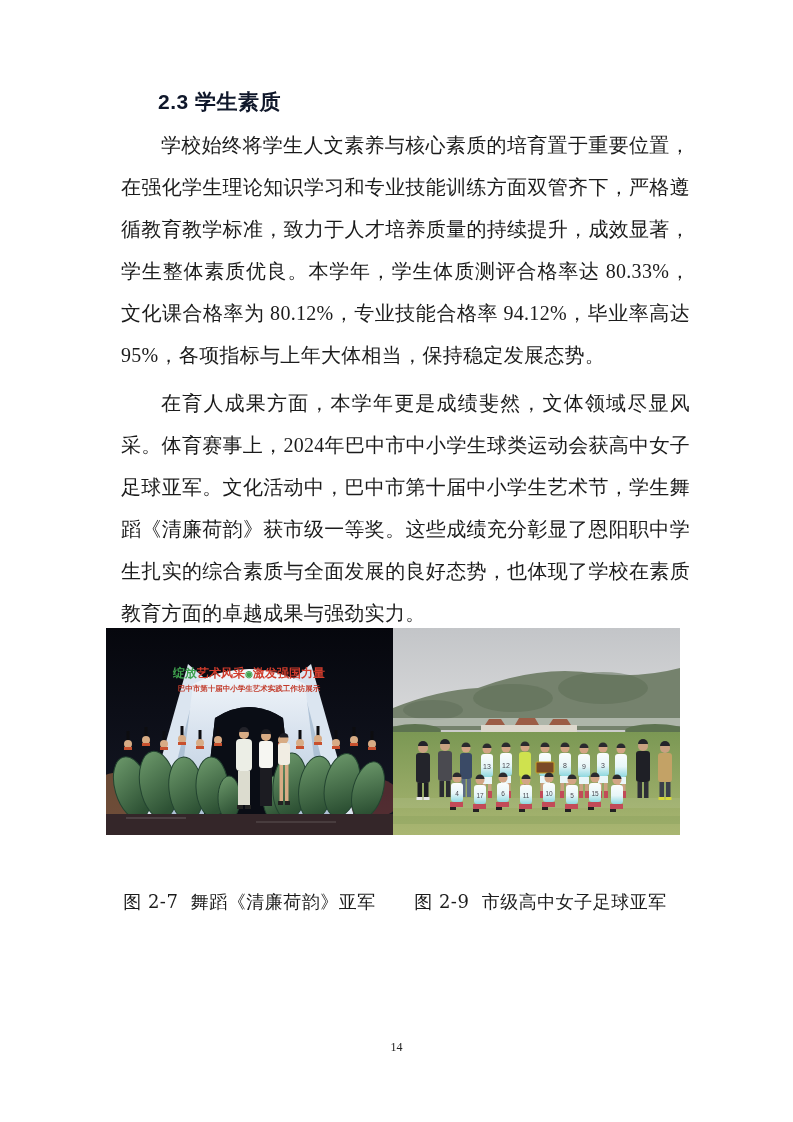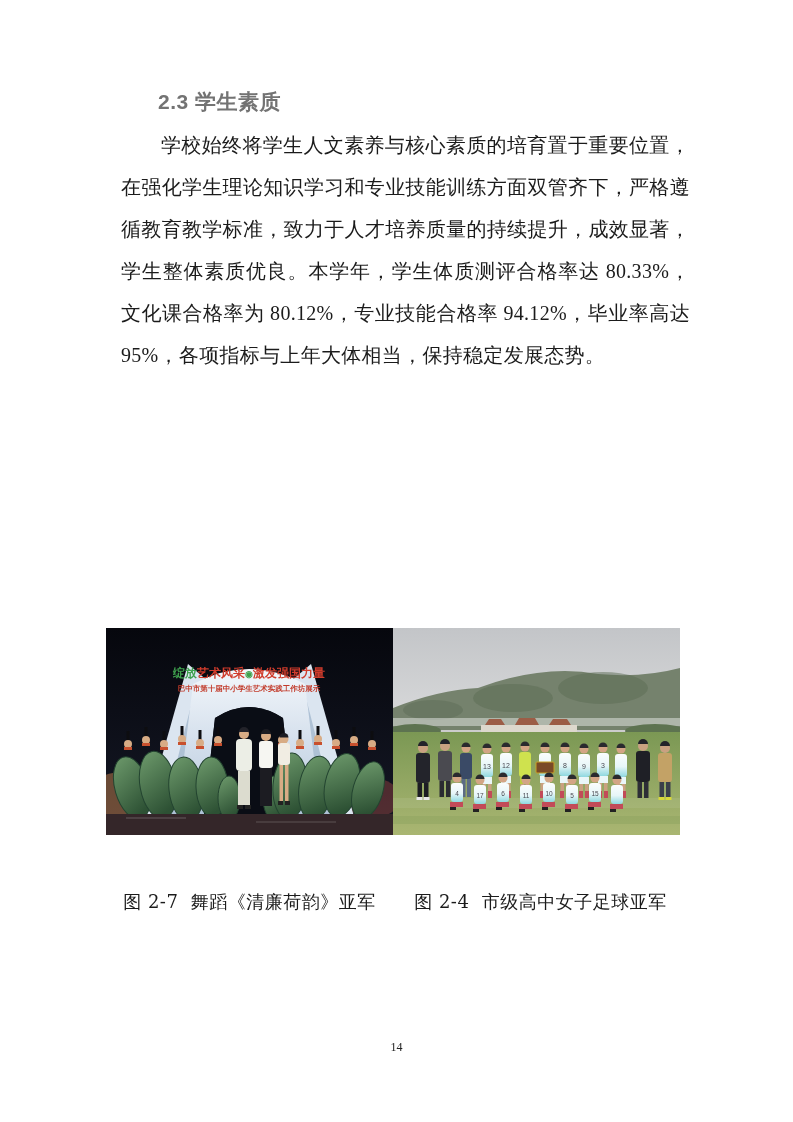--- a/index.html
+++ b/index.html
@@ -7,21 +7,21 @@
     position:relative;
     width:793px;height:1122px;
     background:#ffffff;
     overflow:hidden;
     font-family:"Liberation Serif", serif;
     color:#1b1b1b;
   }
   .heading{
     position:absolute;left:158px;top:88px;margin:0;
     font-family:"Liberation Sans", sans-serif;
-    font-size:21px;font-weight:bold;color:#737373;
+    font-size:21px;font-weight:bold;color:#0f172a;
     letter-spacing:0.5px;
   }
   .body-para{
     position:absolute;left:113px;width:569px;margin:8px;
     font-size:20px;line-height:42px;letter-spacing:0.3px;
     text-align:justify;text-align-last:left;
     text-indent:2em;color:#1b1b1b;
   }
   .para1{top:116px;}
   .para2{top:374px;}
@@ -50,20 +50,21 @@
 </style>
 </head>
 <body>
 
 <div class="page">
 
   <h2 class="heading">2.3 学生素质</h2>
 
   <p class="body-para para1">学校始终将学生人文素养与核心素质的培育置于重要位置，在强化学生理论知识学习和专业技能训练方面双管齐下，严格遵循教育教学标准，致力于人才培养质量的持续提升，成效显著，学生整体素质优良。本学年，学生体质测评合格率达 80.33%，文化课合格率为 80.12%，专业技能合格率 94.12%，毕业率高达 95%，各项指标与上年大体相当，保持稳定发展态势。</p>
 
+  <p class="body-para para2">在育人成果方面，本学年更是成绩斐然，文体领域尽显风采。体育赛事上，2024年巴中市中小学生球类运动会获高中女子足球亚军。文化活动中，巴中市第十届中小学生艺术节，学生舞蹈《清廉荷韵》获市级一等奖。这些成绩充分彰显了恩阳职中学生扎实的综合素质与全面发展的良好态势，也体现了学校在素质教育方面的卓越成果与强劲实力。</p>
 
   <div class="figures-row">
 
     <div class="figure-box">
       <svg width="287" height="207" viewBox="0 0 287 207" xmlns="http://www.w3.org/2000/svg">
         <defs>
           <linearGradient id="nightGrad" x1="0" y1="0" x2="0" y2="1">
             <stop offset="0" stop-color="#06070d"></stop>
               <stop offset="0.8" stop-color="#121521"></stop>
               <stop offset="1" stop-color="#1b1b26"></stop>
@@ -448,18 +449,18 @@
               <rect x="217" y="176" width="13" height="5" fill="#c24b58"></rect>
               <rect x="217" y="181" width="6" height="3" fill="#222"></rect>
             </g>
         </g>
       </svg>
     </div>
   </div>
 
   <div class="captions-row">
     <div class="fig-caption">图 2-7  舞蹈《清廉荷韵》亚军</div>
-    <div class="fig-caption">图 2-4  市级高中女子足球亚军</div>
+    <div class="fig-caption">图 2-9  市级高中女子足球亚军</div>
   </div>
 
   <div class="page-number">14</div>
 
 </div>
 
 </body></html>

